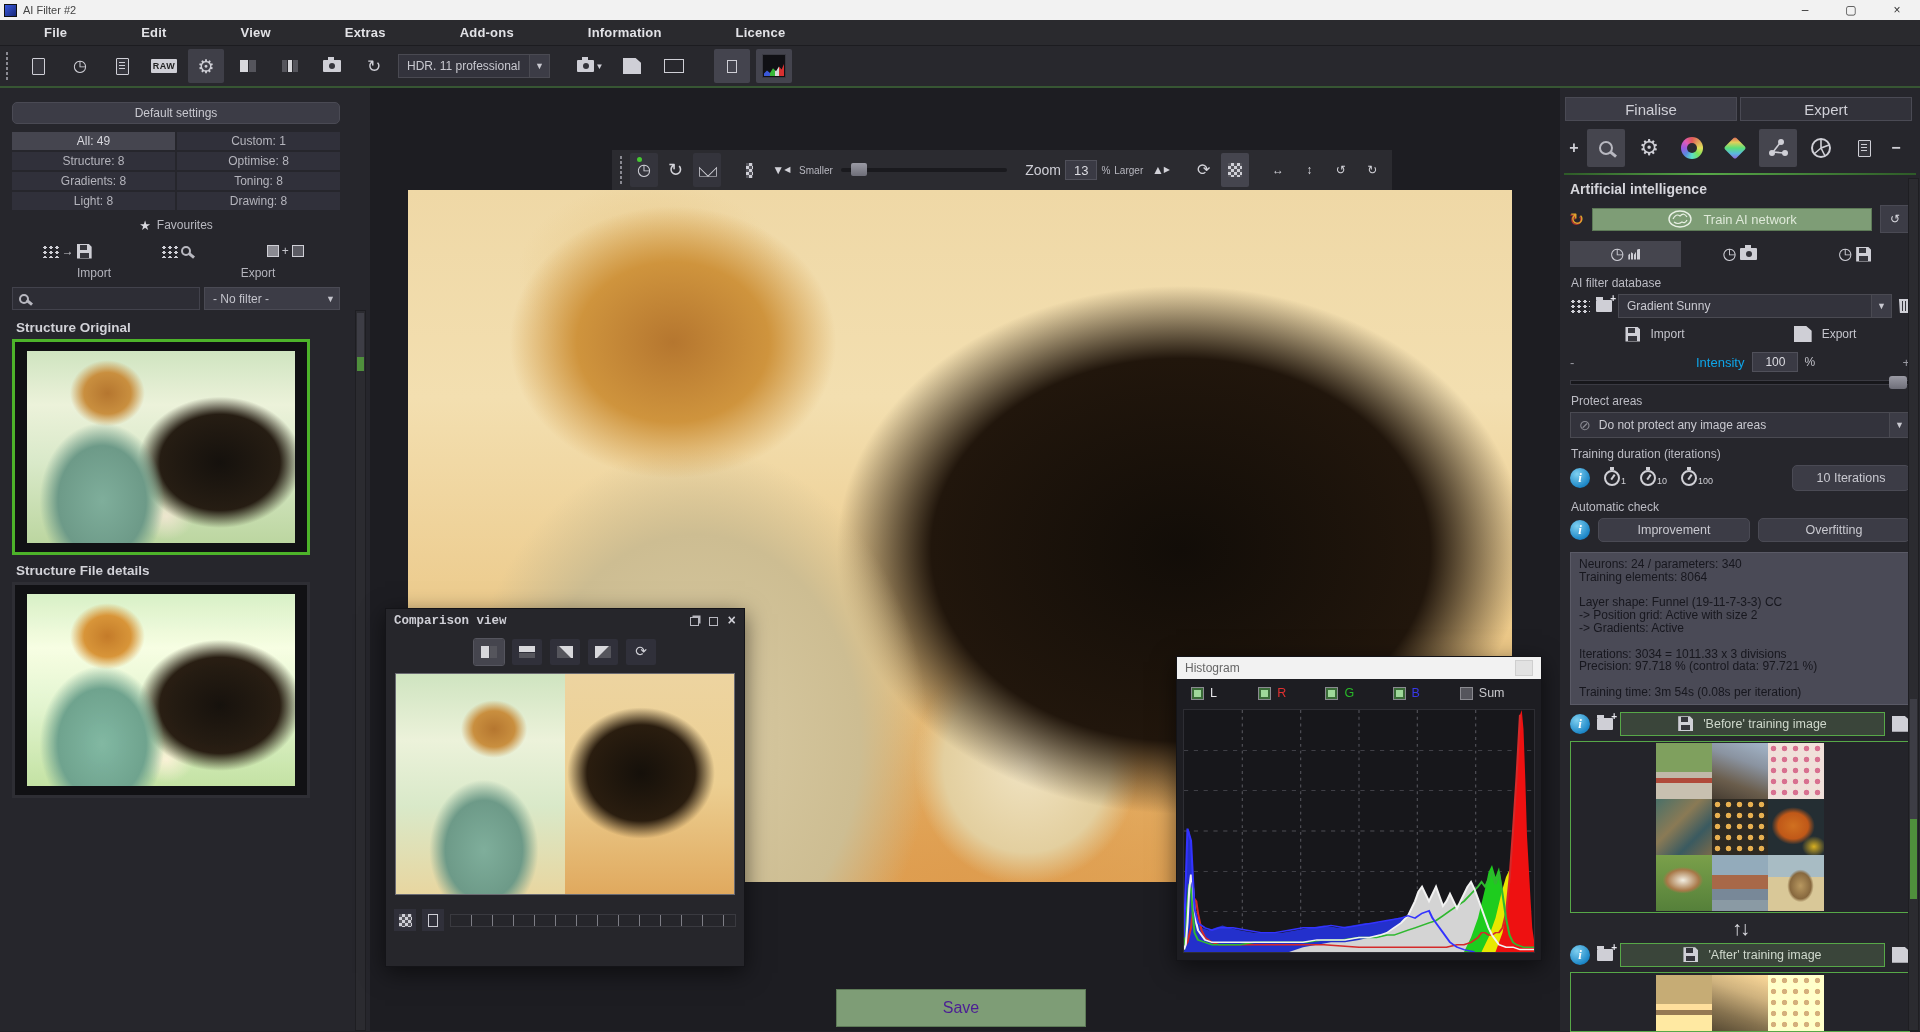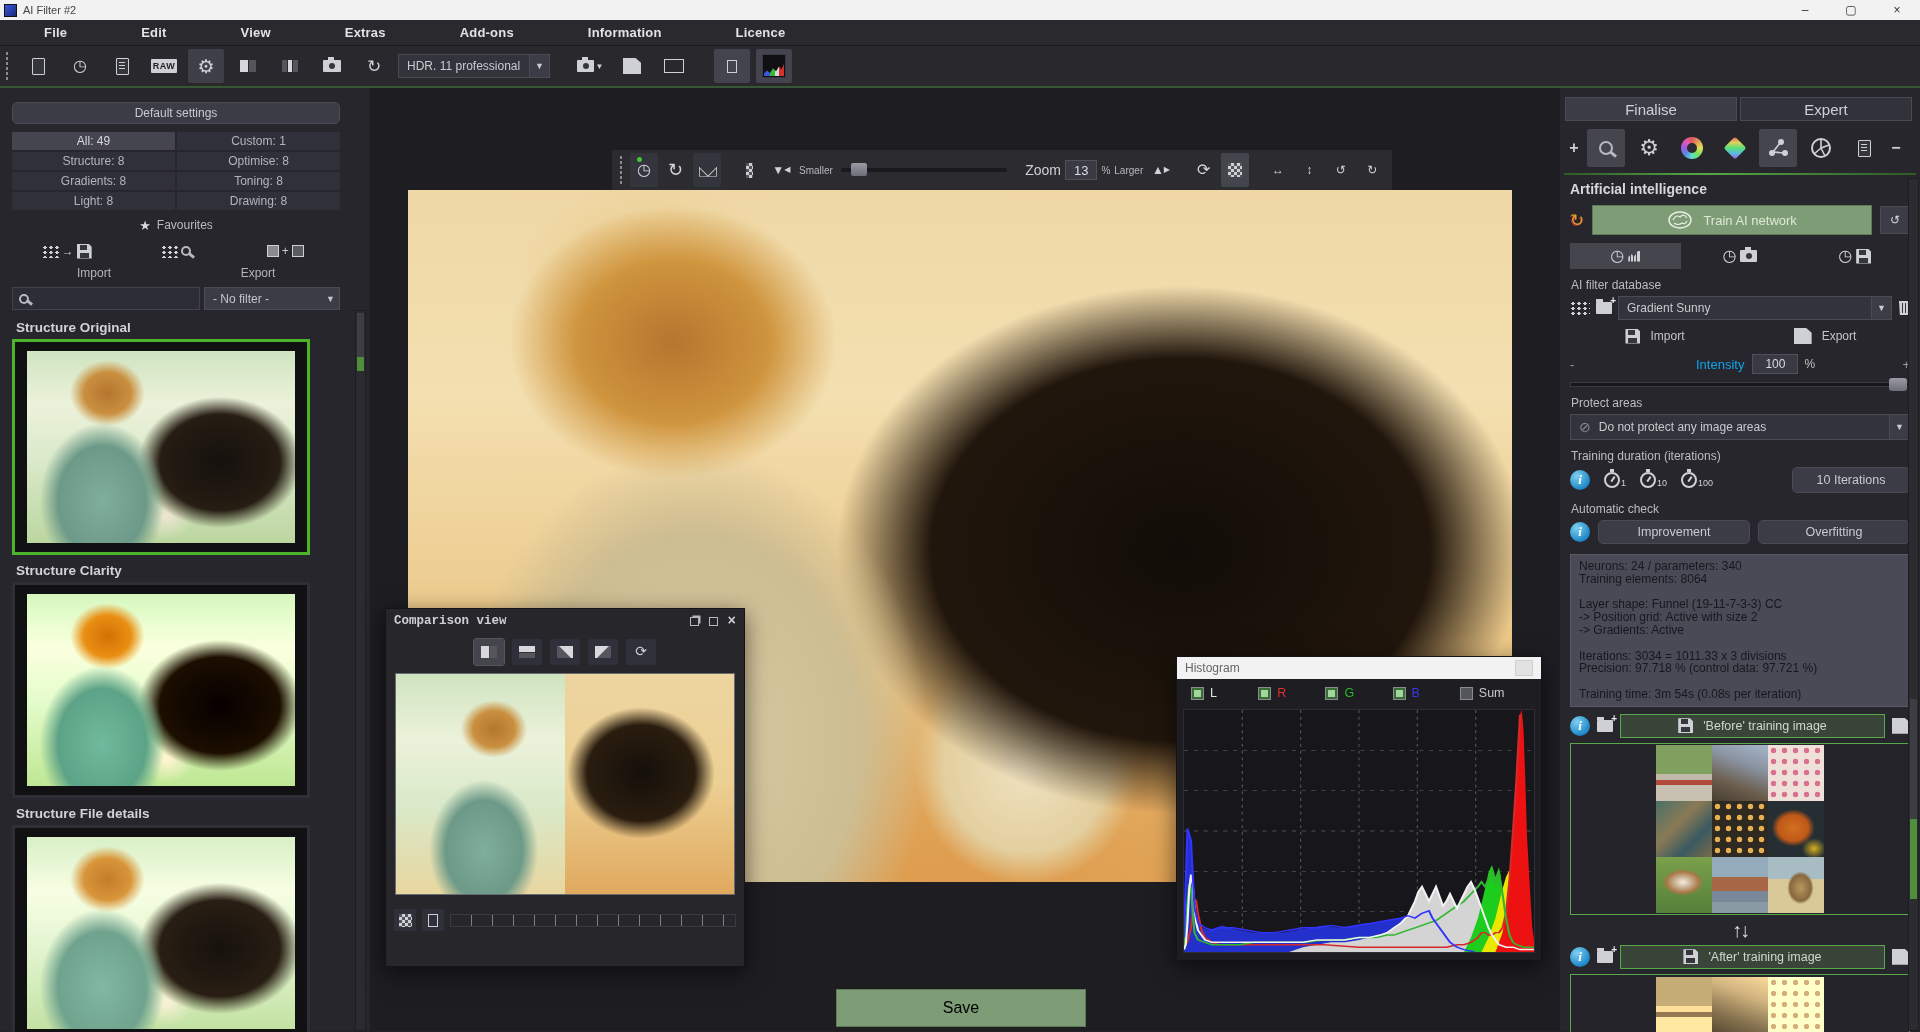--- a/index.html
+++ b/index.html
@@ -161,36 +161,36 @@
   .hist-legend { height:28px; display:flex; align-items:center; padding:0 14px; gap:0; }
   .leg-item { flex:1; display:flex; align-items:center; gap:6px; font-size:12.5px; }
   .cb { width:13px; height:13px; border:1px solid #8a8a90; background:#24242a; display:inline-block; }
   .cb.checked { background:#9fd89a; box-shadow:inset 0 0 0 2px #3a6a38; }
   .cb.un { background:#55555c; }
   .leg-l { color:#e4e4e8; } .leg-r { color:#e03030; } .leg-g { color:#28b828; } .leg-b { color:#3838e8; } .leg-sum { color:#c8c8cc; }
   .hist-chart { margin:2px 6px; width:352px; height:244px; background:#17171b; border:1px solid #2e2e34; }
   .hist-chart svg { width:100%; height:100%; display:block; }
 
   .save-btn { position:absolute; left:466px; top:901px; width:250px; height:38px; background:#7e9d76; border:1px solid #5d7a57;
-     color:#000000; font-size:16px; display:flex; align-items:center; justify-content:center; }
+     color:#4c1d95; font-size:16px; display:flex; align-items:center; justify-content:center; }
 
   
   .rp-tabs { display:flex; gap:3px; padding:9px 8px 0 5px; }
   .rp-tab { flex:1; height:24px; background:#3c3c46; border:1px solid #4a4a54; display:flex; align-items:center; justify-content:center; color:#cfcfd6; font-size:15px; }
   .rp-tab.inactive { background:#32323a; }
   .rp-icons { display:flex; align-items:center; gap:5px; padding:8px 6px 6px 6px; }
   .rpi { width:38px; height:38px; display:flex; align-items:center; justify-content:center; border-radius:2px; color:#cfcfd6; }
   .rpi.toggled { background:#45454e; }
   .rp-pm { font-size:16px; color:#cfcfd6; width:16px; text-align:center; font-weight:bold; }
   .greenline { height:2px; background:linear-gradient(90deg,#2e5a28,#57a848 40%,#2e5a28); margin:0 4px; }
   .rp-section { padding:4px 10px 0 10px; }
   .rp-h1 { font-size:14px; font-weight:bold; color:#d6d6dc; margin:2px 0 8px 0; }
   .train-row { display:flex; align-items:center; gap:8px; }
   .sync-ic { font-size:17px; color:#e0a22e; text-shadow:-1px 1px 0 #b03030; }
-  .train-btn { flex:1; height:30px; background:#7e9d76; border:1px solid #5d7a57; display:flex; align-items:center; justify-content:center; gap:10px; color:rgba(238,246,234,.85); font-size:13px; }
+  .train-btn { flex:1; height:23px; background:#7e9d76; border:1px solid #5d7a57; display:flex; align-items:center; justify-content:center; gap:10px; color:rgba(238,246,234,.85); font-size:13px; }
   .eye-btn { width:30px; height:28px; background:#3c3c46; border:1px solid #4a4a54; display:flex; align-items:center; justify-content:center; color:#d8d8de; }
   .hist-row { display:flex; gap:4px; margin-top:8px; }
   .hrbtn { flex:1; height:26px; display:flex; align-items:center; justify-content:center; gap:4px; color:#d0d0d6; }
   .hrbtn.toggled { background:#45454e; }
   .microbars { width:12px; height:11px; background:linear-gradient(90deg,#cfcfd6 0 2px, transparent 2px 3px, #cfcfd6 3px 5px, transparent 5px 6px, #cfcfd6 6px 8px, transparent 8px 9px, #cfcfd6 9px 12px);
      clip-path:polygon(0 60%, 25% 35%, 50% 55%, 75% 10%, 100% 0, 100% 100%, 0 100%); }
   .rp-lbl { color:#bcbcc4; margin:9px 0 4px 1px; }
   .db-row { display:flex; align-items:center; gap:6px; }
   .dd { flex:1; height:24px; background:#33333c; border:1px solid #4a4a52; display:flex; align-items:center; padding-left:8px; color:#c9c9d0; position:relative; }
   .dd .arrbox { margin-left:auto; width:20px; height:100%; background:#3c3c46; border-left:1px solid #4a4a52; display:flex; align-items:center; justify-content:center; font-size:9px; }
@@ -381,31 +381,20 @@
         <div class="thumbbox selected">
             <div class="thumb-img ph-photo"></div>
           </div>
         <div class="flt-side">
           <span>★</span>
           <span>+</span>
           <span>↻</span>
         </div>
       </div>
       <div class="flt-item">
-        <div class="flt-name">Structure Clarity</div>
-        <div class="thumbbox">
-            <div class="thumb-img ph-photo" style="filter:saturate(1.35) contrast(1.15)"></div>
-          </div>
-        <div class="flt-side">
-          <span>★</span>
-          <span>+</span>
-          <span>↻</span>
-        </div>
-      </div>
-      <div class="flt-item">
         <div class="flt-name">Structure File details</div>
         <div class="thumbbox">
             <div class="thumb-img ph-photo" style="filter:saturate(1.1) brightness(1.05)"></div>
           </div>
         <div class="flt-side">
           <span>★</span>
           <span>+</span>
           <span>↻</span>
         </div>
       </div>

